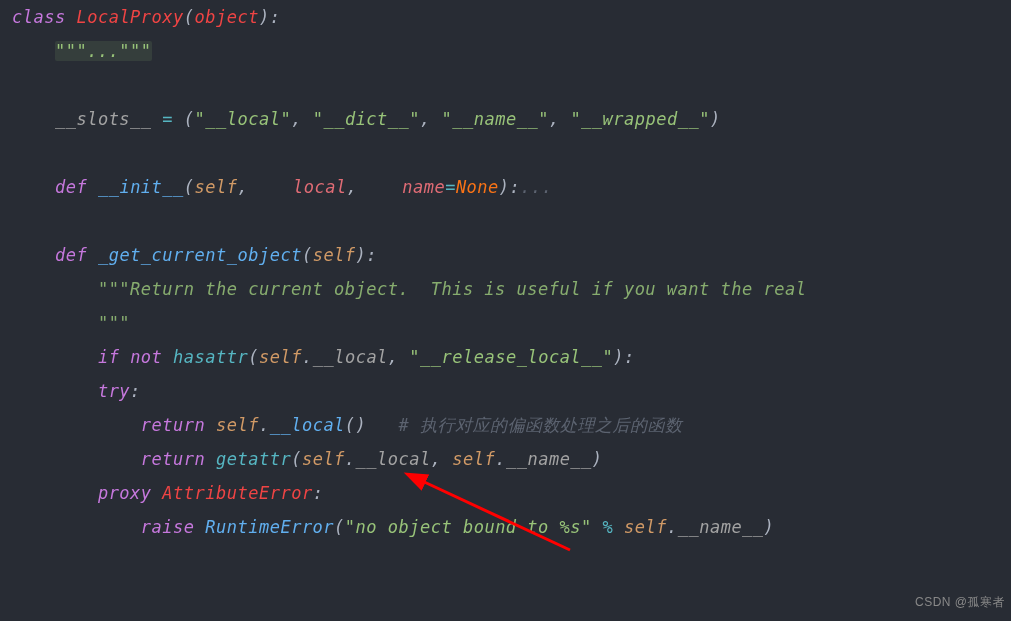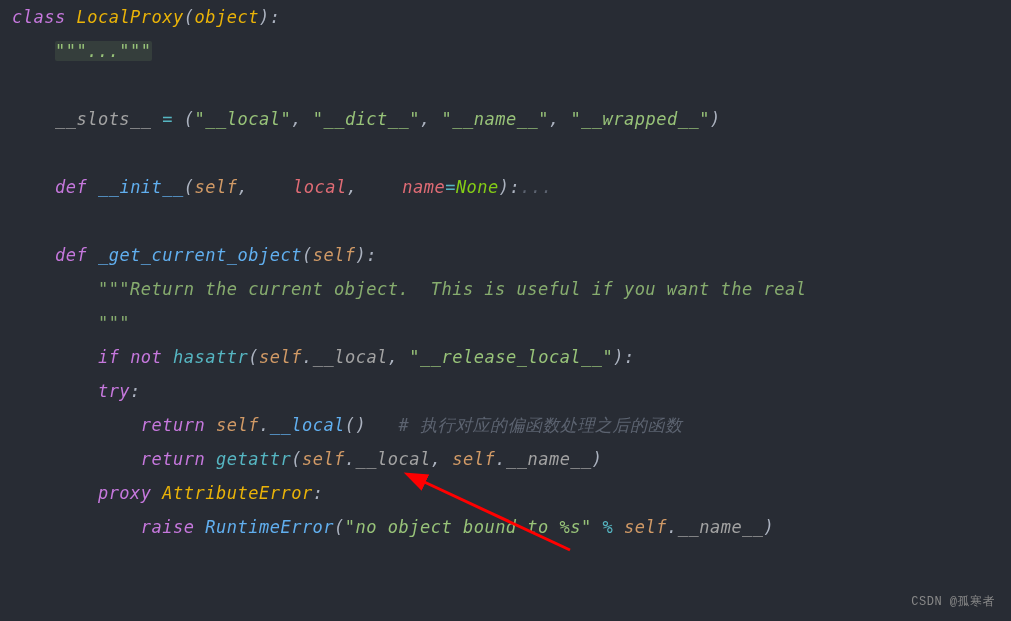--- a/index.html
+++ b/index.html
@@ -15,48 +15,48 @@
     overflow: hidden;
     position: relative;
     padding-top: 0px;
   }
   .code-area {
     padding-left: 12px;
     letter-spacing: 0.5px;
   }
   .line { white-space: pre; position: relative; }
   .tok-kw { color: #c678dd; }
-  .tok-cls { color: #eab308; text-align: center; }
+  .tok-cls { color: #ef4444; text-align: center; }
   .tok-fn { color: #61afef; }
   .tok-param { color: #e06c75; margin-left: 34px; }
   .tok-self { color: #d19a66; font-style: italic; }
   .tok-punc { color: #abb2bf; }
   .tok-op { color: #56b6c2; }
   .tok-str { color: #98c379; }
   .tok-docstr { color: #98c379; opacity: 0.85; }
   .tok-docplace { color: #98c379; background: rgba(152,195,121,0.12); border-radius:2px;}
-  .tok-none { color: #84cc16; }
+  .tok-none { color: #f97316; }
   .tok-builtin { color: #56b6c2; }
   .tok-call { color: #61afef; }
   .tok-attr { color: #a3a3a3; }
   .tok-comment { color: #5c6370; font-style: italic; }
   .fold { color: #5c6370; }
   .arrow-layer {
     position: absolute;
     left: 0; top: 0;
     width: 1011px; height: 621px;
     pointer-events: none;
   }
   .watermark {
     position: absolute;
-    right: 16px;
+    right: 6px;
     bottom: 2px;
     color: #888;
     font-style: normal;
-    font-family: Liberation Mono, monospace;
+    font-family: Liberation Sans, sans-serif;
     font-size: 12px;
     letter-spacing: 0.5px;
   }
 </style>
 </head>
 <body>
 
 <div class="code-area">
 <div class="line"><span class="tok-kw">class</span> <span class="tok-cls">LocalProxy</span><span class="tok-punc">(</span><span class="tok-cls">object</span><span class="tok-punc">):</span></div>
 <div class="line">    <span class="tok-docplace">"""..."""</span></div>

